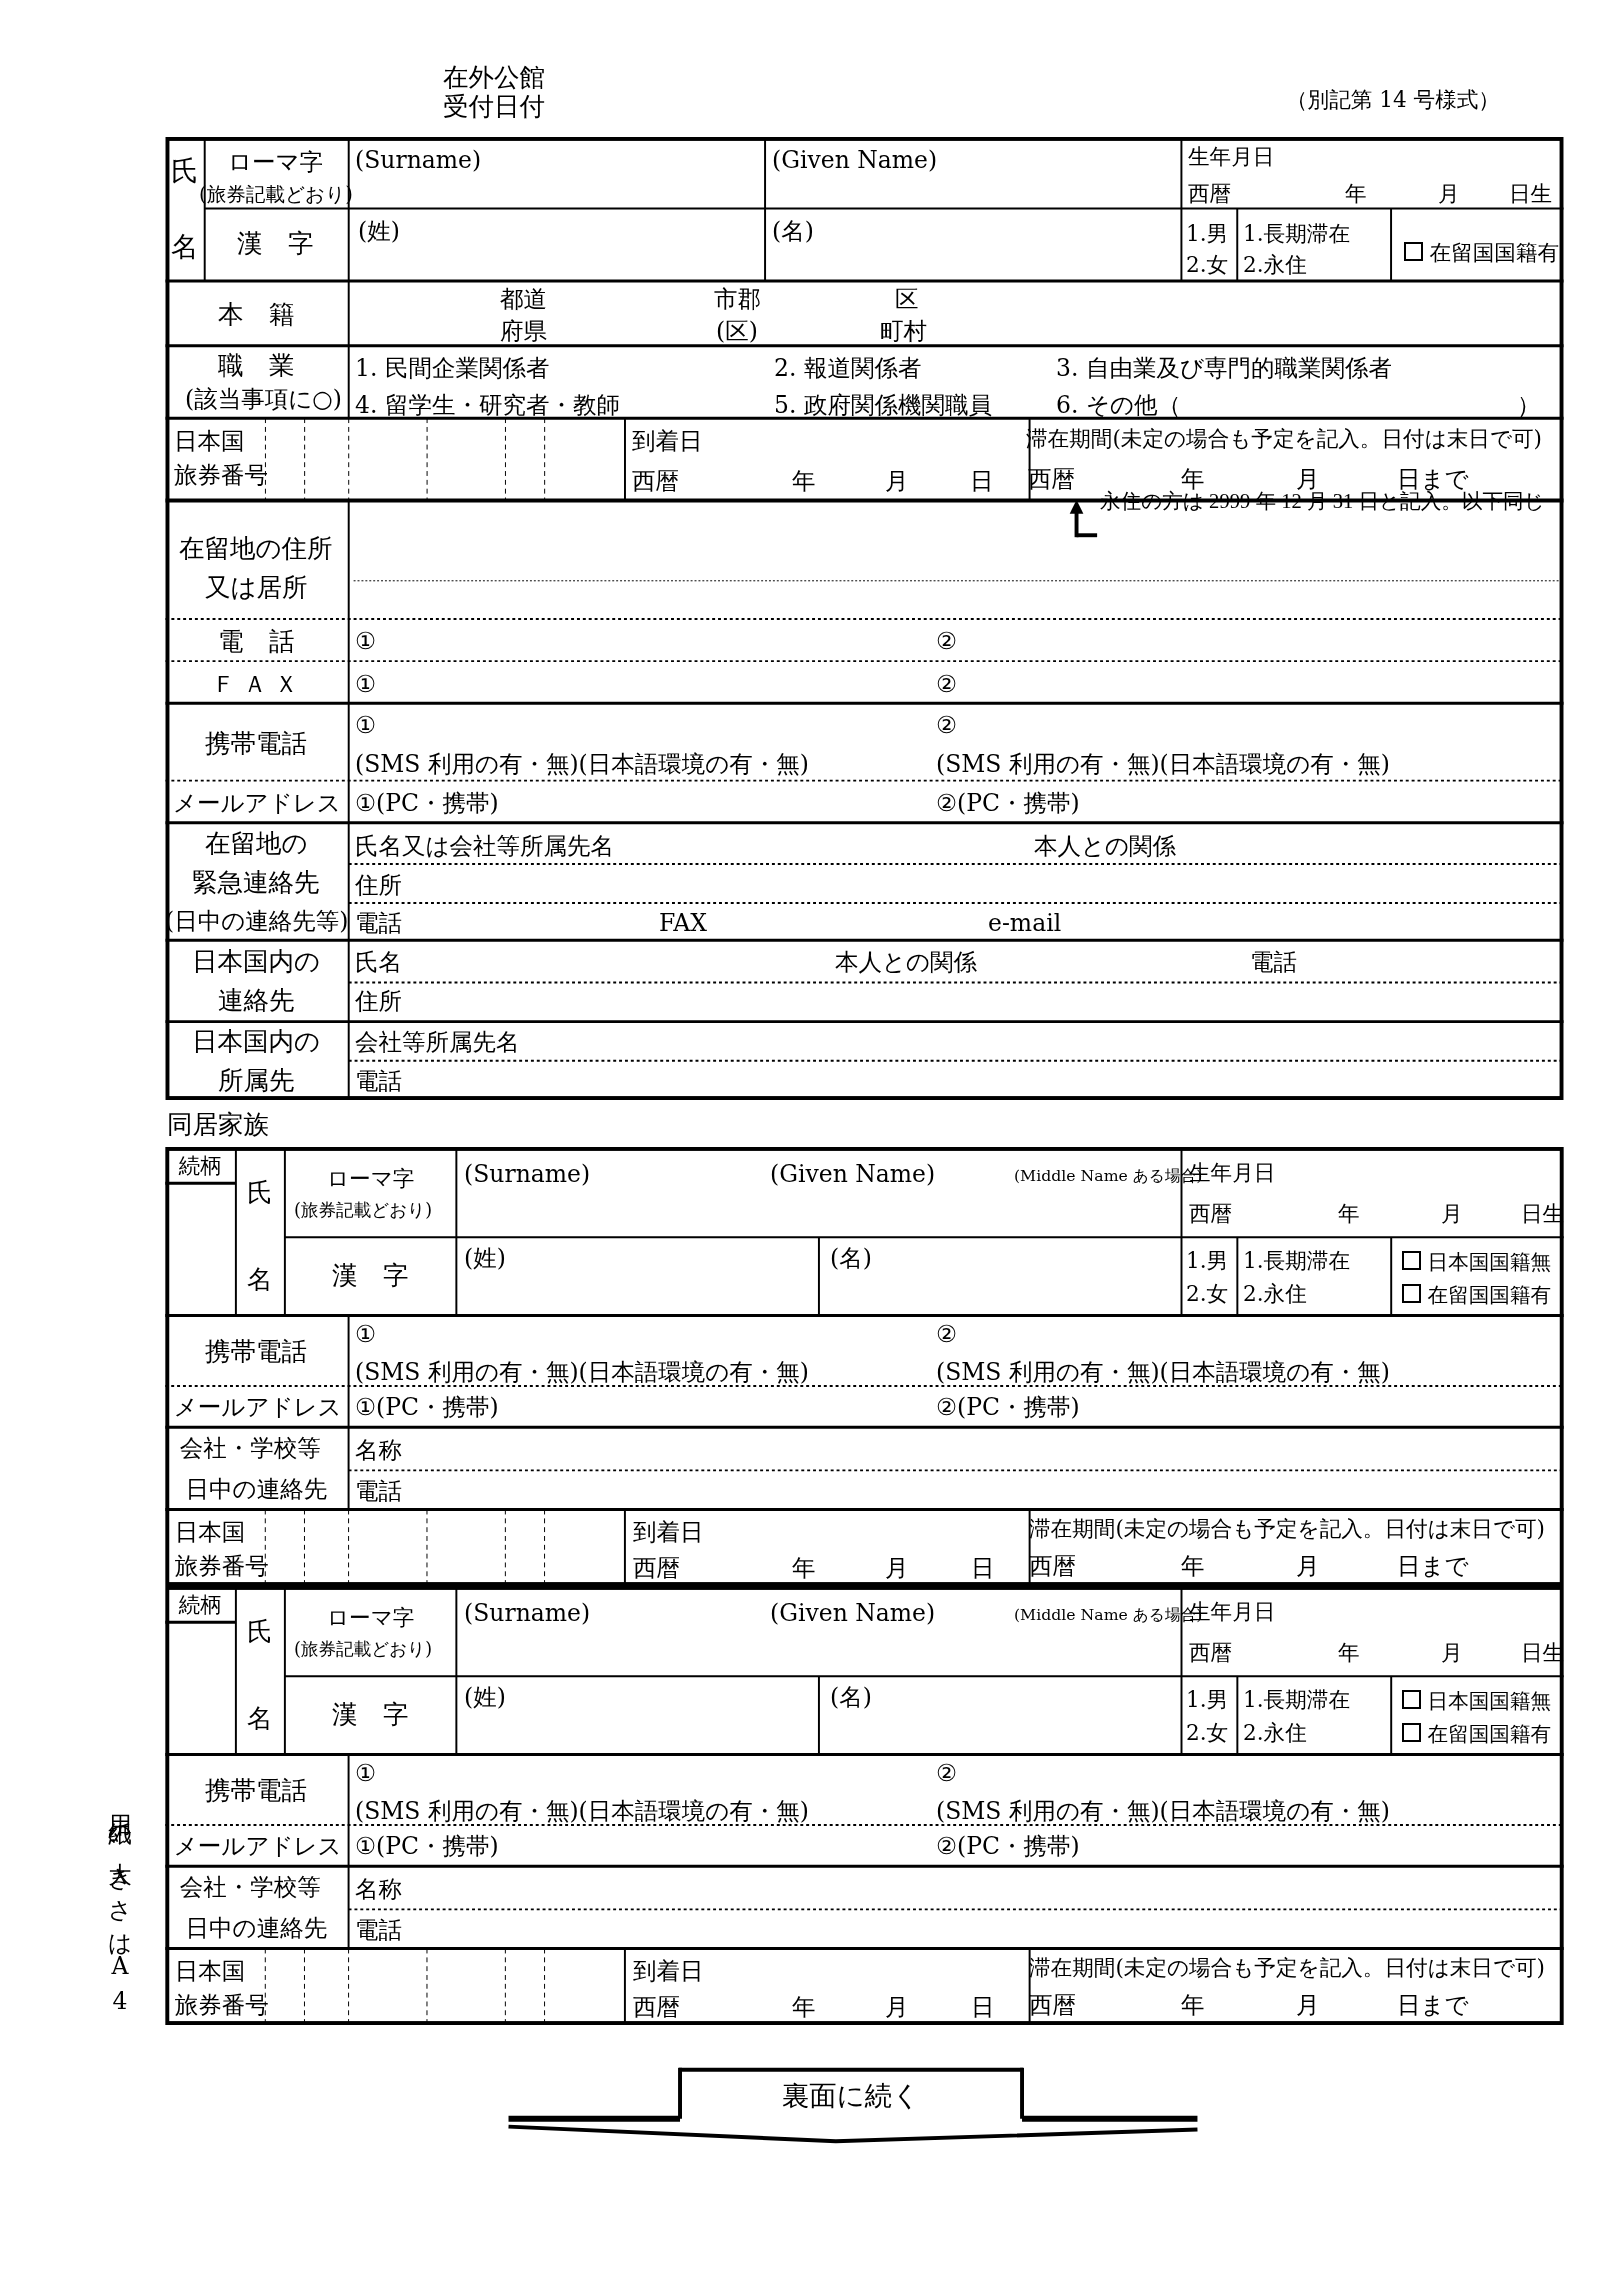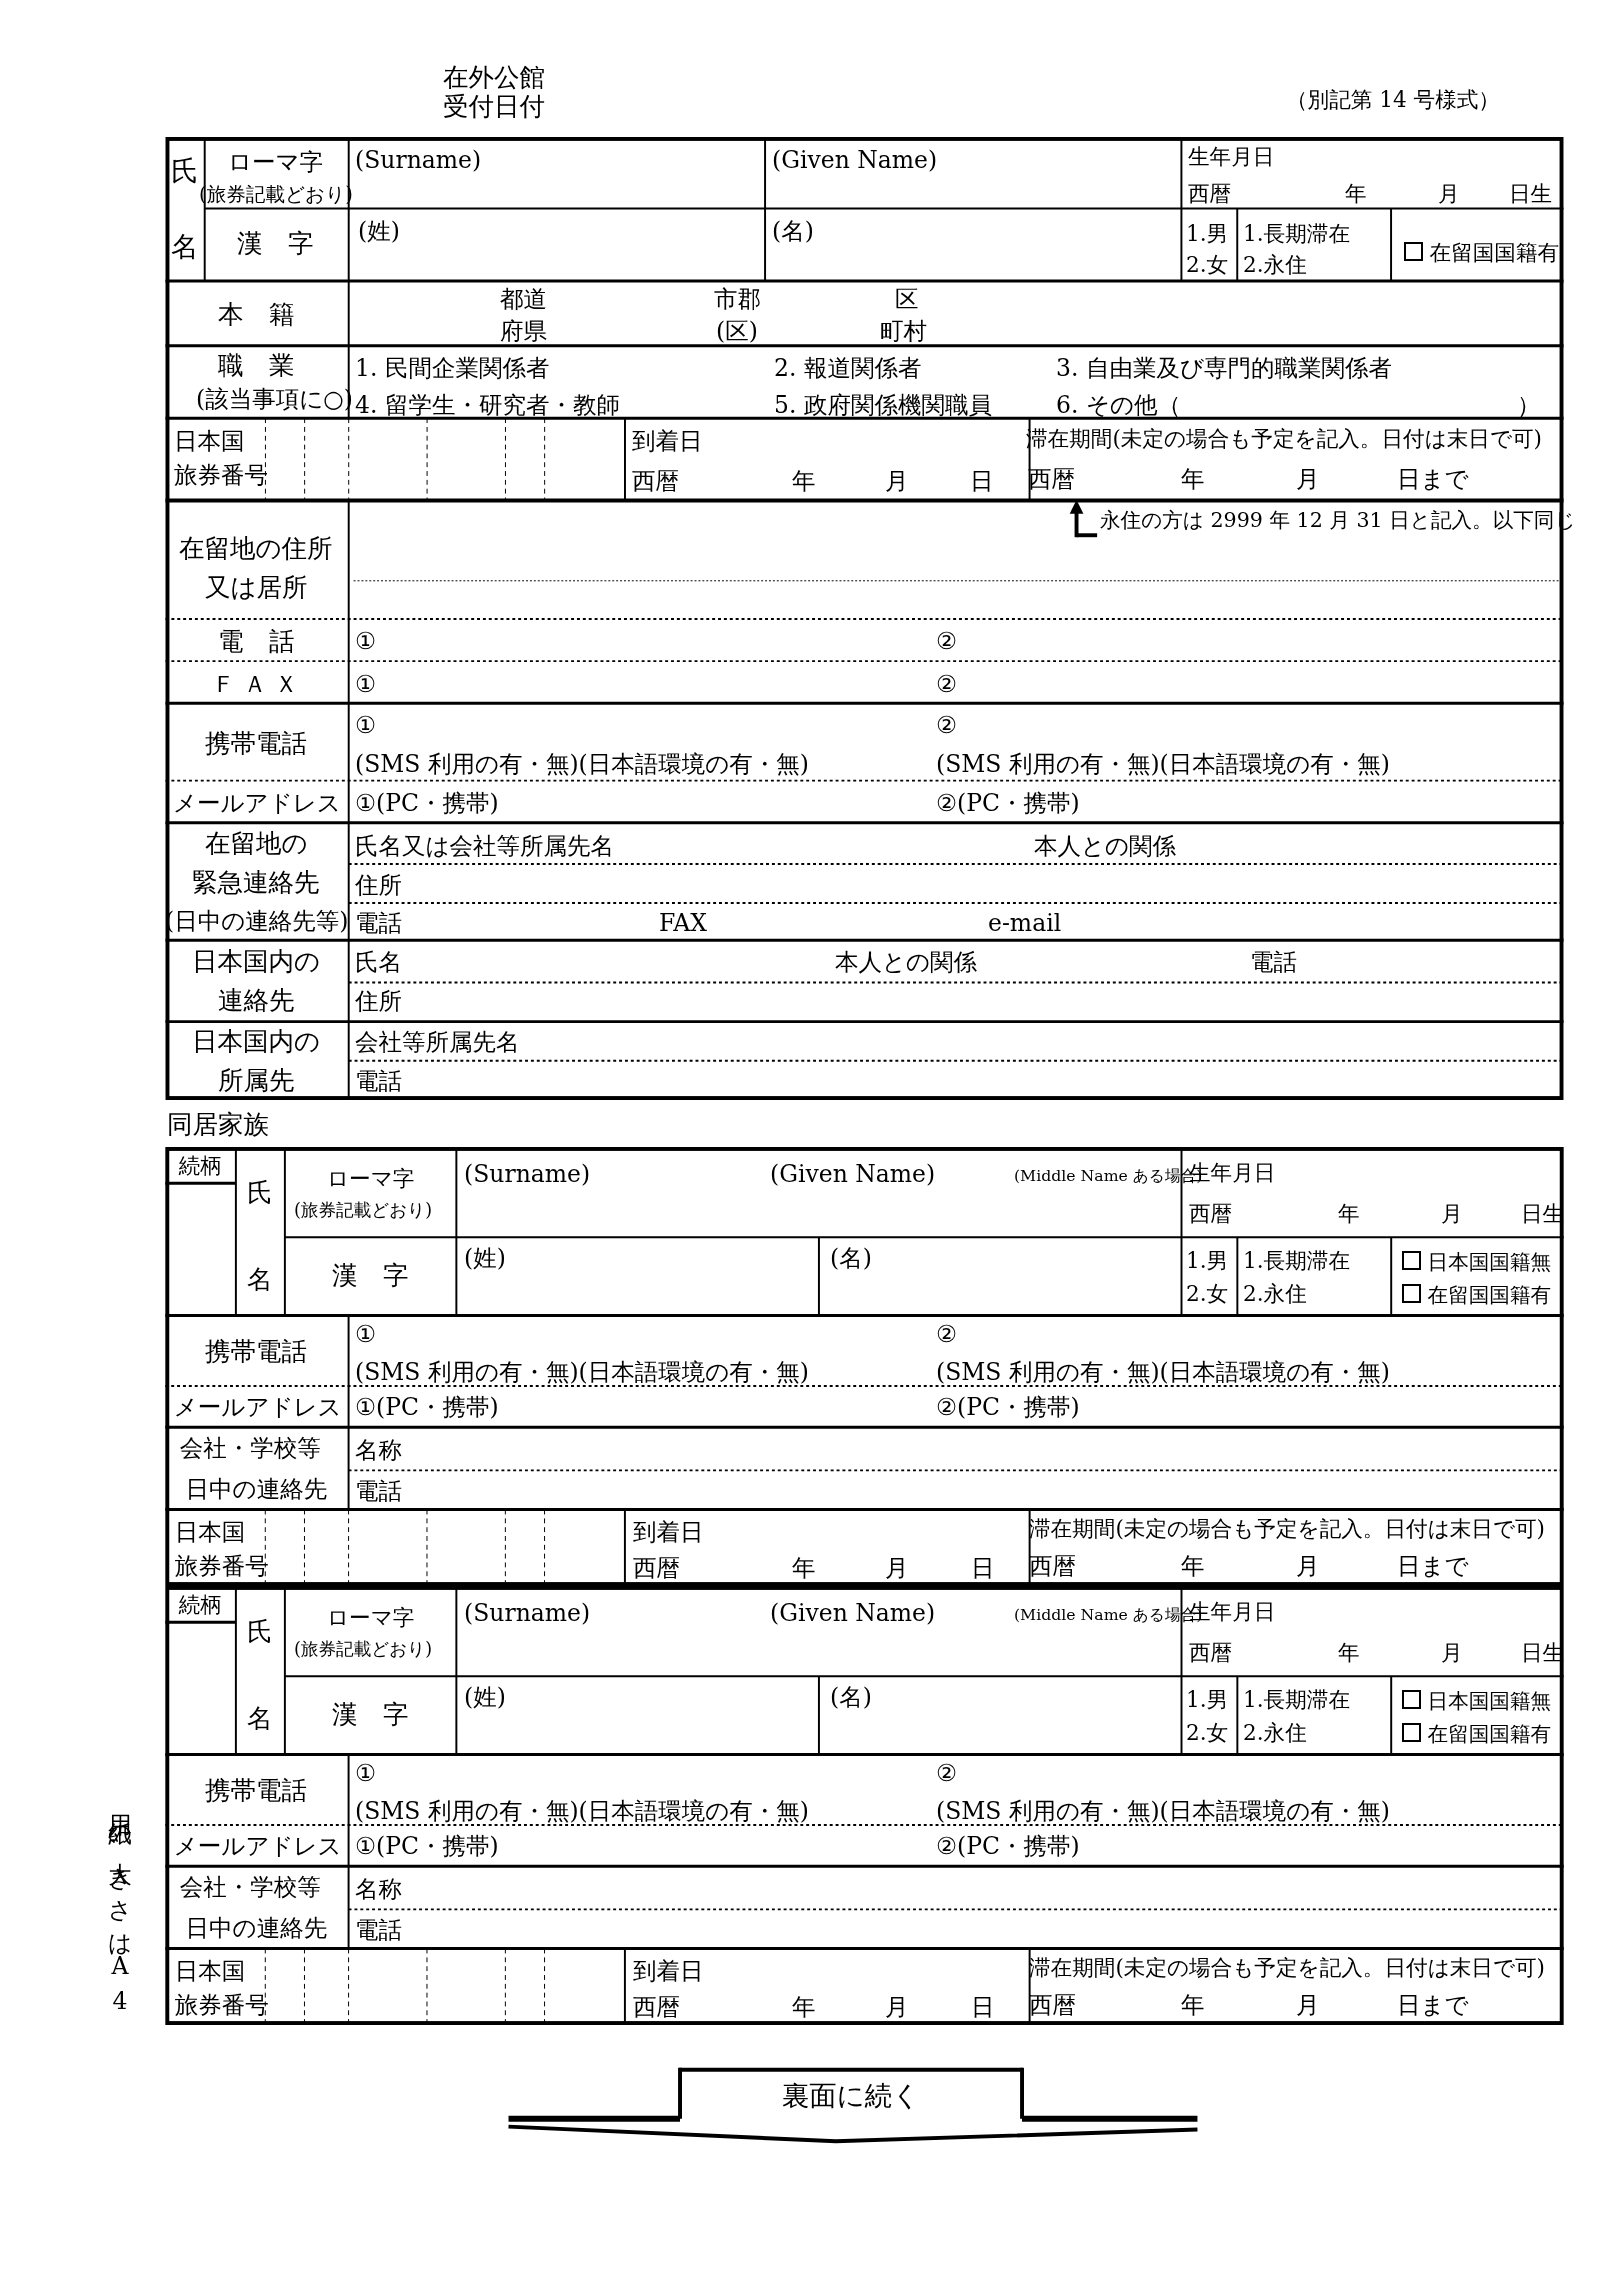--- a/index.html
+++ b/index.html
@@ -87,21 +87,21 @@
 
   <div class="t f26" style="left:218px;top:300px;">本　籍</div>
   <div class="t f24" style="left:500px;top:286px;">都道</div>
   <div class="t f24" style="left:500px;top:318px;">府県</div>
   <div class="t f24" style="left:714px;top:286px;">市郡</div>
   <div class="t f24" style="left:716px;top:318px;">(区)</div>
   <div class="t f24" style="left:895px;top:286px;">区</div>
   <div class="t f24" style="left:880px;top:318px;">町村</div>
 
   <div class="t f26" style="left:218px;top:351px;">職　業</div>
-  <div class="t f24" style="left:165px;top:386px;width:197px;text-align:center;padding-left:11px;">(該当事項に○)</div>
+  <div class="t f24" style="left:165px;top:386px;width:197px;text-align:center;">(該当事項に○)</div>
   <div class="t f24" style="left:355px;top:355px;">1. 民間企業関係者</div>
   <div class="t f24" style="left:774px;top:355px;">2. 報道関係者</div>
   <div class="t f24" style="left:1056px;top:355px;">3. 自由業及び専門的職業関係者</div>
   <div class="t f24" style="left:355px;top:392px;">4. 留学生・研究者・教師</div>
   <div class="t f24" style="left:774px;top:392px;">5. 政府関係機関職員</div>
   <div class="t f24" style="left:1056px;top:392px;">6. その他（</div>
   <div class="t f24" style="left:1517px;top:392px;">）</div>
 
   <div class="t f24" style="left:174px;top:428px;">日本国</div>
   <div class="t f24" style="left:174px;top:462px;">旅券番号</div>
@@ -114,21 +114,21 @@
   <div class="t f24" style="left:1028px;top:466px;">西暦</div>
   <div class="t f24" style="left:1181px;top:466px;">年</div>
   <div class="t f24" style="left:1296px;top:466px;">月</div>
   <div class="t f24" style="left:1397px;top:466px;">日まで</div>
 
   <svg class="grid" style="left:1054px;top:498px;" width="49" height="49" viewBox="0 0 50 50">
     <polygon points="23,2 16,16 30,16" fill="#000"></polygon>
     <line x1="23" y1="14" x2="23" y2="40" stroke-width="4"></line>
     <line x1="23" y1="38" x2="44" y2="38" stroke-width="4"></line>
   </svg>
-  <div class="t f21" style="left:1100px;top:509px;">永住の方は 2999 年 12 月 31 日と記入。以下同じ</div>
+  <div class="t f21" style="left:1100px;top:490px;font-family:Liberation Serif, serif;">永住の方は 2999 年 12 月 31 日と記入。以下同じ</div>
 
   <div class="t f26" style="left:179px;top:534px;">在留地の住所</div>
   <div class="t f26" style="left:205px;top:573px;">又は居所</div>
 
   <div class="t f26" style="left:218px;top:627px;">電　話</div>
   <div class="t f24" style="left:355px;top:628px;">①</div>
   <div class="t f24" style="left:936px;top:628px;">②</div>
   <div class="t f24" style="left:212px;top:671px;letter-spacing:7.8px;">ＦＡＸ</div>
   <div class="t f24" style="left:355px;top:671px;">①</div>
   <div class="t f24" style="left:936px;top:671px;">②</div>

